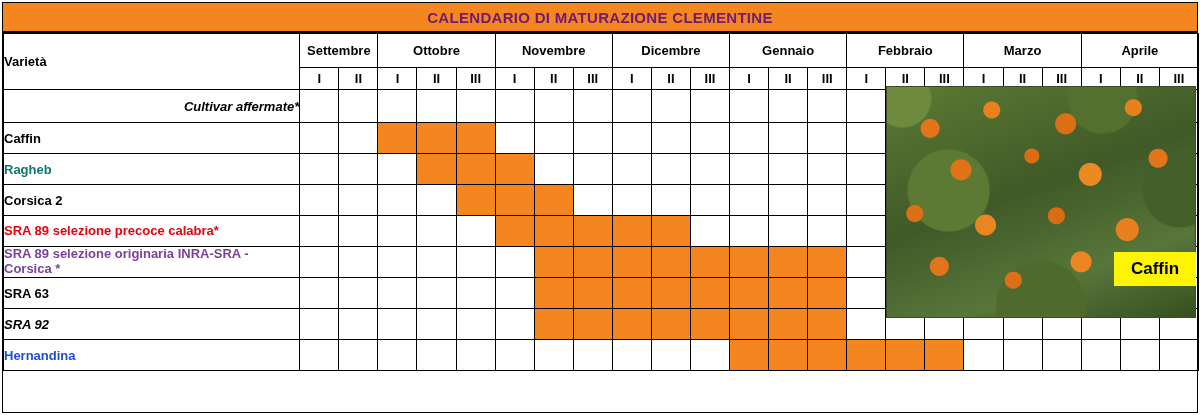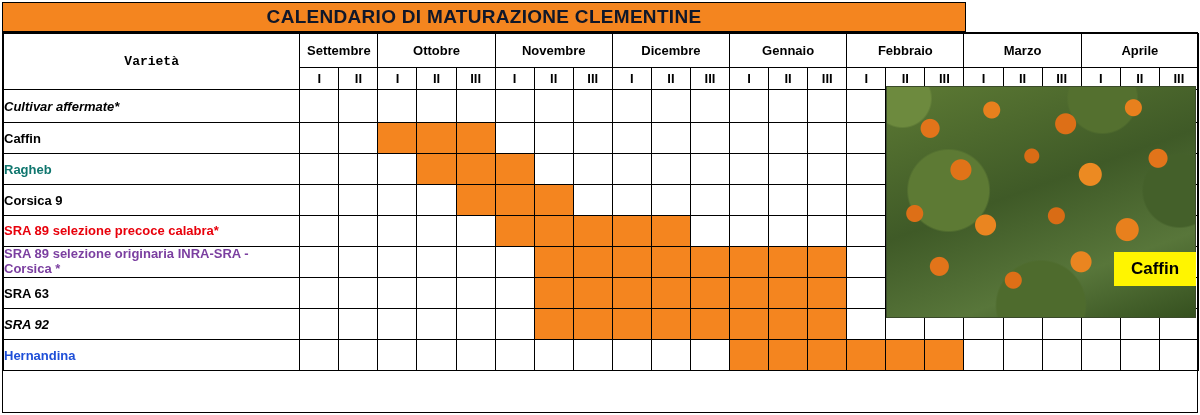--- a/index.html
+++ b/index.html
@@ -17,32 +17,32 @@
   #wrap {
     position: relative;
     width: 1200px;
     height: 415px;
   }
   
   #title-bar {
     position: absolute;
     left: 2px;
     top: 2px;
-    width: 964px;
+    width: 1196px;
     height: 30px;
     background: #F4851F;
     border: 1px solid #000;
     box-sizing: border-box;
     display: flex;
     align-items: center;
     justify-content: center;
     font-weight: bold;
-    font-size: 19px;
+    font-size: 15px;
     letter-spacing: 0.3px;
-    color: #0f172a;
+    color: #701a75;
   }
   
   #grid {
     position: absolute;
     left: 2px;
     top: 32px;
     width: 1196px;
     height: 381px;
     border: 1px solid #000;
     box-sizing: border-box;
@@ -54,25 +54,24 @@
   }
   table.cal td, table.cal th {
     border: 1px solid #000;
     padding: 0;
     margin: 0;
     font-size: 13px;
     color: #000;
     box-sizing: border-box;
   }
   .variety-head {
-    text-align: center;
+    text-align: left;
     font-weight: bold;
     font-size: 16px;
     vertical-align: middle;
-    font-family: Liberation Mono, monospace;
   }
   .month-head {
     text-align: center;
     font-weight: bold;
     font-size: 14px;
     height: 34px;
   }
   .dec-head {
     text-align: center;
     font-weight: bold;
@@ -81,21 +80,21 @@
   }
   .variety-cell {
     text-align: left;
     padding-left: 6px;
     font-weight: bold;
     font-size: 13.5px;
     height: 31px;
     vertical-align: middle;
   }
   .section-cell {
-    text-align: left;
+    text-align: right;
     padding-left: 4px;
     font-style: italic;
     font-weight: bold;
     font-size: 17px;
     height: 33px;
     vertical-align: middle;
   }
   .filled { background: #F4851F; }
   .two-line { line-height: 1.12; font-size: 13.5px; }
   .dec-cell { height: 31px; }
@@ -294,21 +293,21 @@
             <td class="dec-cell"></td>
             <td class="dec-cell"></td>
             <td class="dec-cell"></td>
             <td class="dec-cell"></td>
             <td class="dec-cell"></td>
             <td class="dec-cell"></td>
             <td class="dec-cell"></td>
             <td class="dec-cell"></td>
           </tr>
           <tr>
-            <td class="variety-cell" style="color: rgb(0, 0, 0);">Corsica 9</td>
+            <td class="variety-cell" style="color: rgb(0, 0, 0);">Corsica 2</td>
             <td class="dec-cell"></td>
             <td class="dec-cell"></td>
             <td class="dec-cell"></td>
             <td class="dec-cell"></td>
             <td class="dec-cell filled"></td>
             <td class="dec-cell filled"></td>
             <td class="dec-cell filled"></td>
             <td class="dec-cell"></td>
             <td class="dec-cell"></td>
             <td class="dec-cell"></td>

